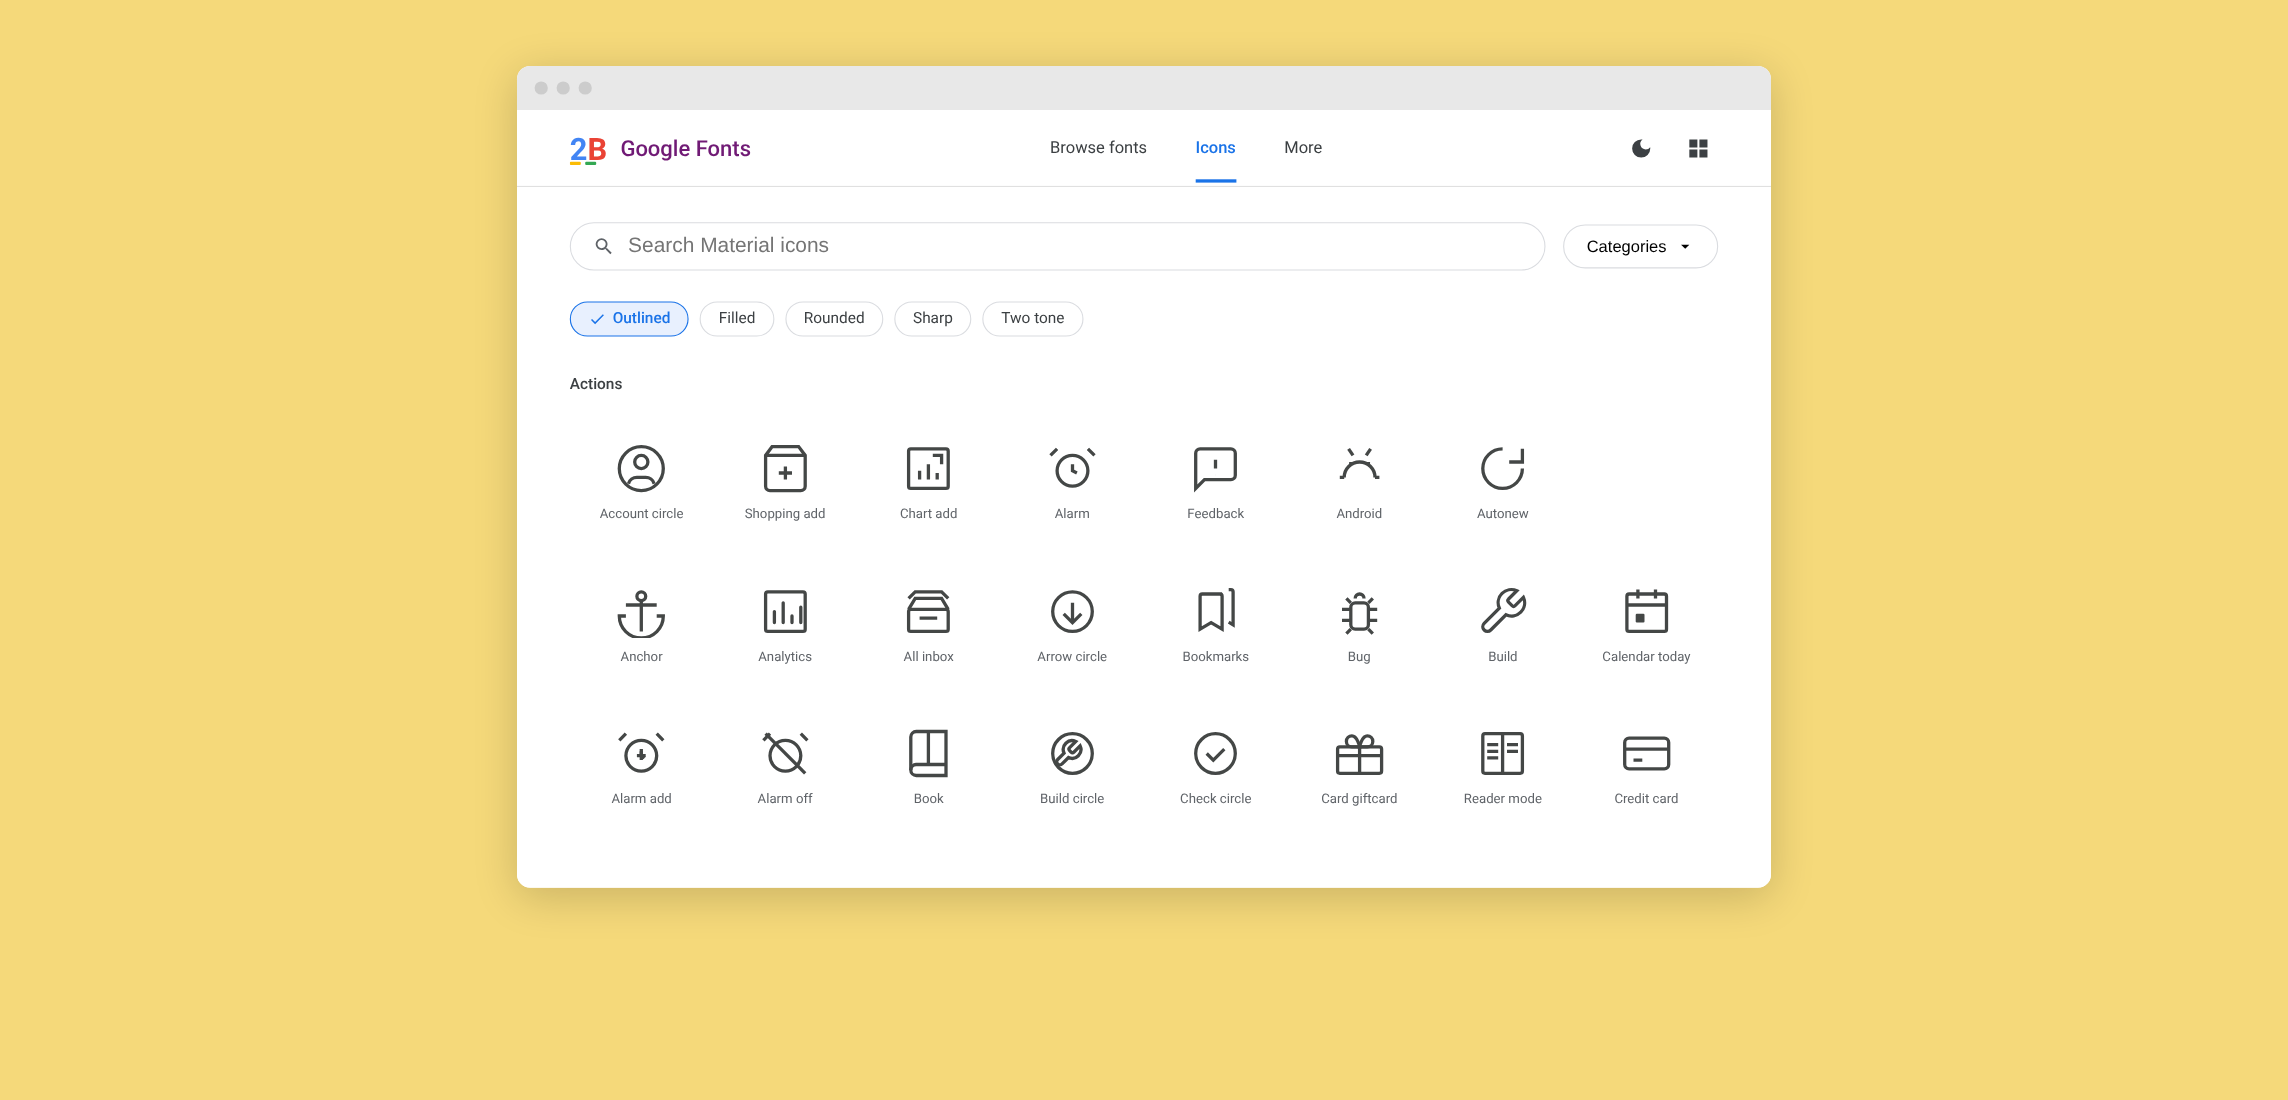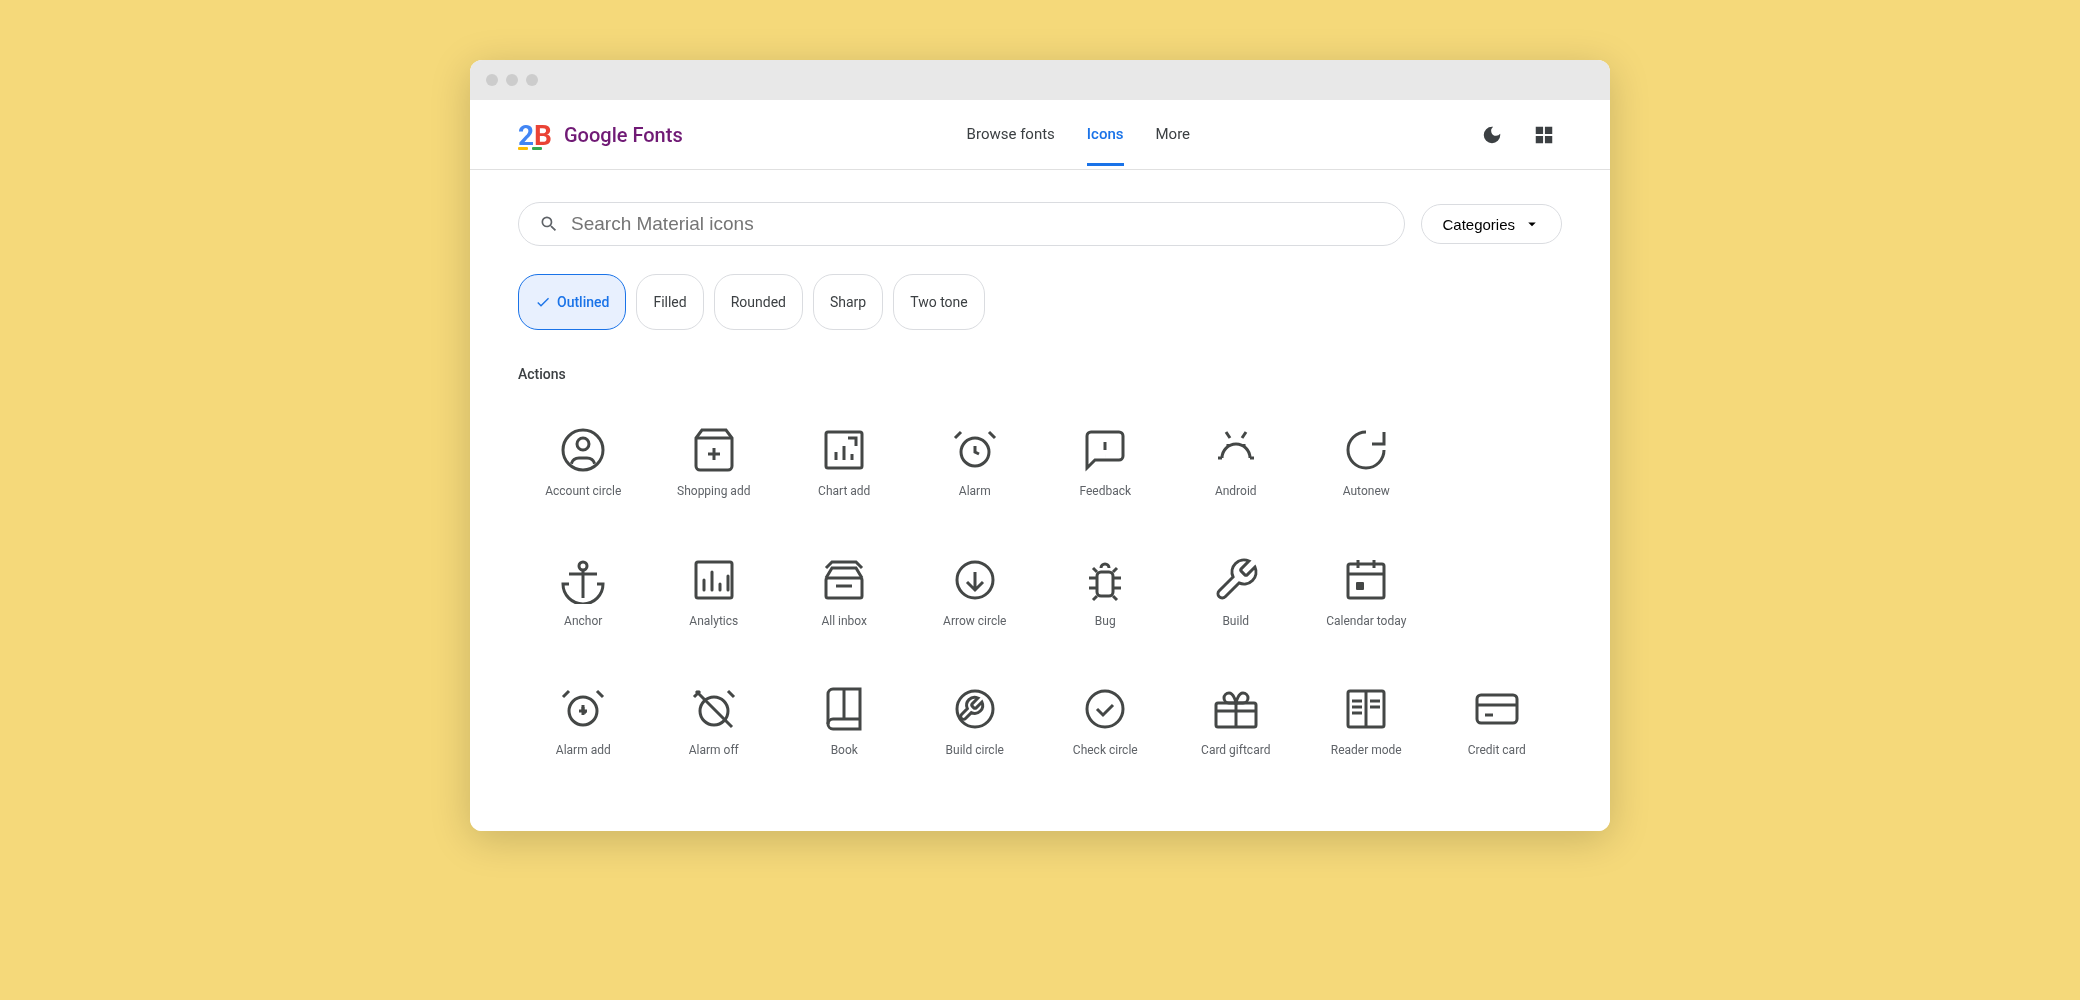--- a/index.html
+++ b/index.html
@@ -51,21 +51,21 @@
       height: 36px;
     }
     .logo-text {
       font-size: 20px;
       font-weight: 500;
       color: #701a75;
     }
     .nav-area {
       display: flex;
       align-items: flex-start;
-      gap: 32px;
+      gap: 44px;
     }
     .nav-item {
       font-size: 15px;
       color: #3c4043;
       cursor: pointer;
       padding: 22px 0 20px;
       border-bottom: 3px solid transparent;
       text-decoration: none;
     }
     .nav-item.active {
@@ -139,21 +139,21 @@
       display: flex;
       align-items: center;
       gap: 10px;
       margin-bottom: 36px;
       flex-wrap: wrap;
     }
     .filter-chip {
       display: flex;
       align-items: center;
       gap: 6px;
-      padding: 19px 16px;
+      padding: 7px 16px;
       border-radius: 20px;
       border: 1px solid #dadce0;
       font-size: 14px;
       cursor: pointer;
       background: #fff;
       color: #3c4043;
     }
     .filter-chip.active {
       background: #e8f0fe;
       border-color: #1a73e8;
@@ -378,20 +378,27 @@
         </div>
 
         <div class="icon-item">
           <svg class="icon-svg" viewBox="0 0 24 24" fill="none" stroke="currentColor" stroke-width="1.5">
             <circle cx="12" cy="12" r="9"></circle>
             <path d="M12 8v8M8 13l4 4 4-4"></path>
           </svg>
           <span class="icon-label">Arrow circle</span>
         </div>
 
+        <div class="icon-item">
+          <svg class="icon-svg" viewBox="0 0 24 24" fill="none" stroke="currentColor" stroke-width="1.5">
+            <path d="M15 4H6a1 1 0 0 0-1 1v15l5-3 5 3V5a1 1 0 0 0-1-1z"></path>
+            <path d="M18 2h1a1 1 0 0 1 1 1v15l-2-1.2"></path>
+          </svg>
+          <span class="icon-label">Bookmarks</span>
+        </div>
 
         <div class="icon-item">
           <svg class="icon-svg" viewBox="0 0 24 24" fill="none" stroke="currentColor" stroke-width="1.5">
             <rect x="8" y="8" width="8" height="12" rx="2"></rect>
             <path d="M10 6a2 2 0 0 1 4 0"></path>
             <path d="M4 11h4M16 11h4M4 16h4M16 16h4"></path>
             <path d="M8 20l-2 2M16 20l2 2"></path>
             <path d="M8 8l-2-2M16 8l2-2"></path>
           </svg>
           <span class="icon-label">Bug</span>

